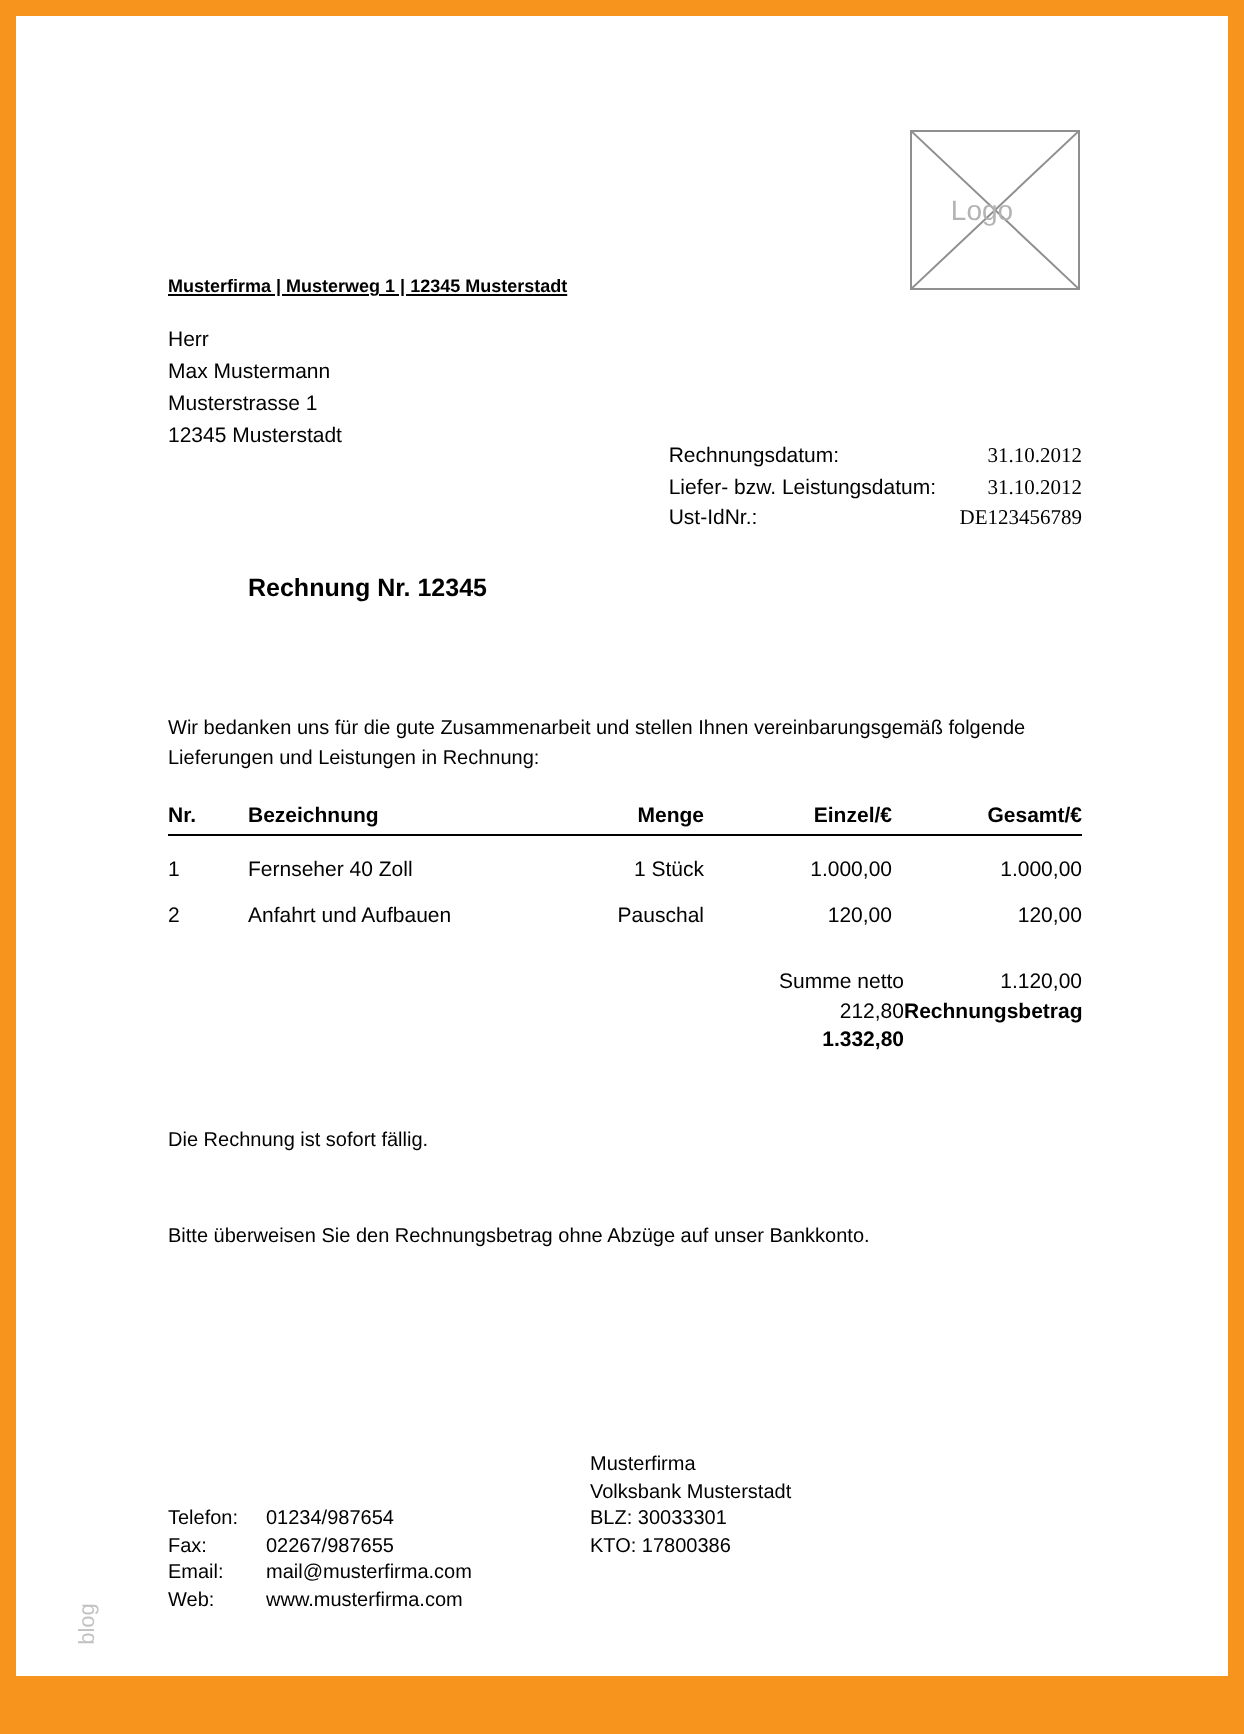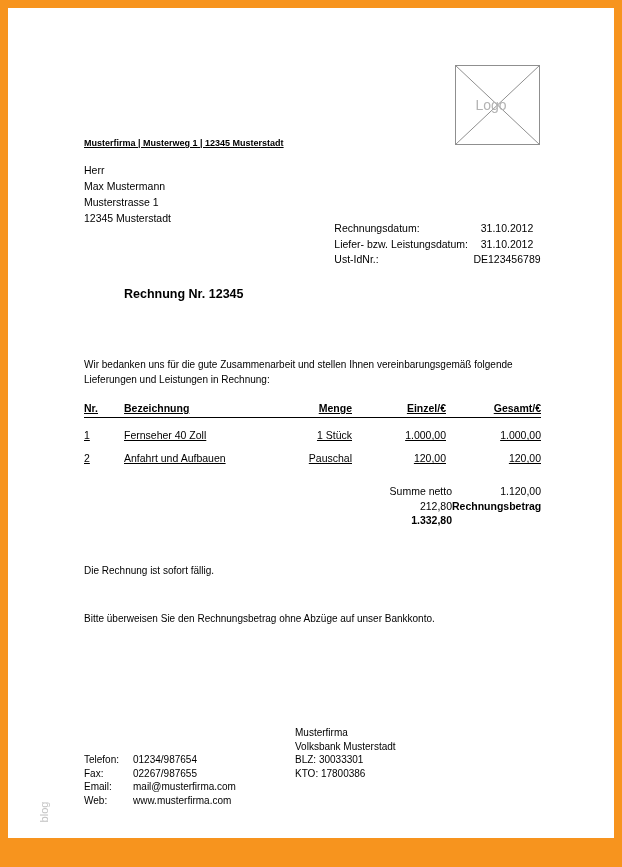--- a/index.html
+++ b/index.html
@@ -32,33 +32,33 @@
   }
   
   .recipient { position:absolute; left:76px; top:154px; font-size:10.5px; line-height:16px; }
   
   .meta {
     position:absolute; top:213px; right:73px;
     display:grid; grid-template-columns:auto 68px; column-gap:5px;
     font-size:10.5px; line-height:15.5px;
   }
   .meta .lbl { text-align:left; white-space:nowrap; }
-  .meta .val { text-align:center; white-space:nowrap; }
+  .meta .val { text-align:right; white-space:nowrap;font-family:Liberation Serif, serif; }
   
   .title {
     position:absolute; left:76px; top:279px;
     font-size:12.5px; font-weight:bold; margin:0;padding-left:40px;
   }
   
   .para { position:absolute; left:76px; width:460px; font-size:10px; line-height:15px; margin:0; }
   .intro { top:330px;margin-top:19px; }
   .note1 { top:555px; }
   .note2 { top:603px; }
   
-  .table { position:absolute; left:76px; top:394px; width:457px; font-size:10.5px;text-decoration:underline; }
+  .table { position:absolute; left:76px; top:394px; width:457px; font-size:10.5px; }
   .trow {
     display:grid;
     grid-template-columns:40px 120px 108px 94px 95px;
   }
   .trow .c2, .trow .c3, .trow .c4 { text-align:right; }
   .thead {
     font-weight:bold;
     border-bottom:1px solid #000;
     padding-bottom:3px;
   }

